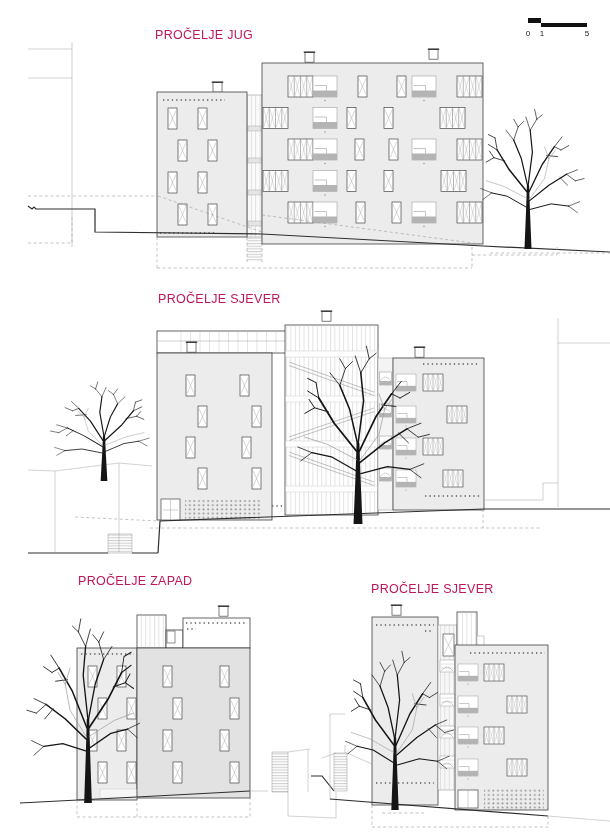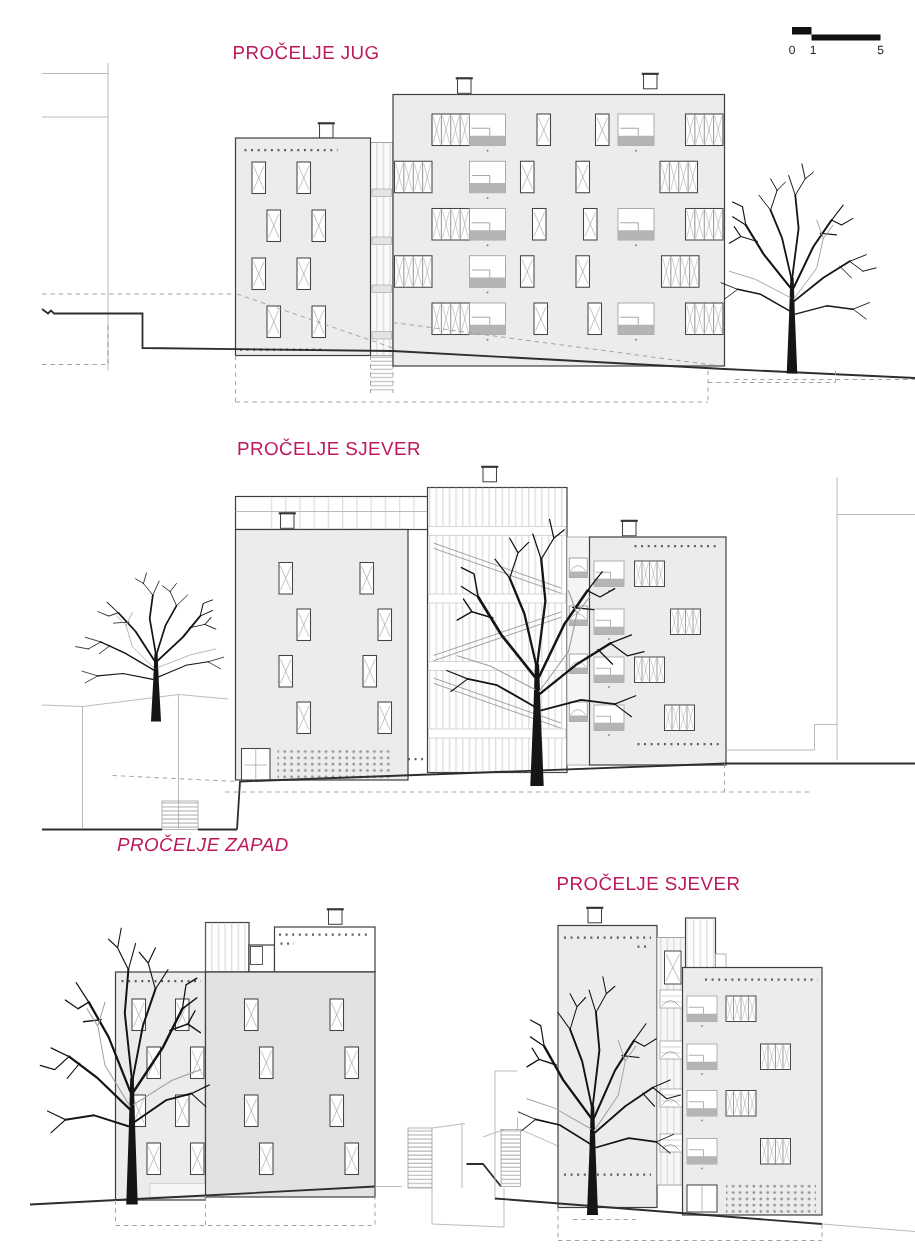--- a/index.html
+++ b/index.html
@@ -1,21 +1,21 @@
 <!DOCTYPE html>
 <html style="--facade-light: #ececec; --facade-mid: #e2e2e2; --loggia-gray: #b4b4b4; --line-dark: #3f3f3f; --line-light: #b3b3b3; --tree: #151515;"><head>
 <meta charset="utf-8">
 <style>
   html,body{margin:0;padding:0;background:#fff;}
   .sheet{position:relative;width:610px;height:839px;background:#fff;overflow:hidden;
          font-family:"Liberation Sans", sans-serif;}
   .title{position:absolute;font-size:12.5px;letter-spacing:.3px;color:#be185d;white-space:nowrap;}
   #t-jug{left:155px;top:28px;}
   #t-sjever{left:158px;top:292px;}
-  #t-zapad{left:78px;top:556px;font-style:italic;}
+  #t-zapad{left:78px;top:574px;}
   #t-istok{left:371px;top:582px;}
   .scalebar{position:absolute;left:522px;top:15px;width:75px;height:26px;}
   .sb1{position:absolute;left:6px;top:3px;width:13px;height:4.5px;background:#111;}
   .sb2{position:absolute;left:19px;top:7.5px;width:46px;height:4.5px;background:#111;}
   .sbl{position:absolute;top:14px;font-size:8px;color:#222;transform:translateX(-50%);}
   .sbl0{left:6px;} .sbl1{left:20px;} .sbl5{left:65px;}
   svg{position:absolute;left:0;top:0;}
   .facade{fill:var(--facade-light);stroke:var(--line-dark);stroke-width:.8;}
   .facade2{fill:var(--facade-mid);stroke:var(--line-dark);stroke-width:.8;}
   .white{fill:#fff;stroke:var(--line-dark);stroke-width:.8;}

